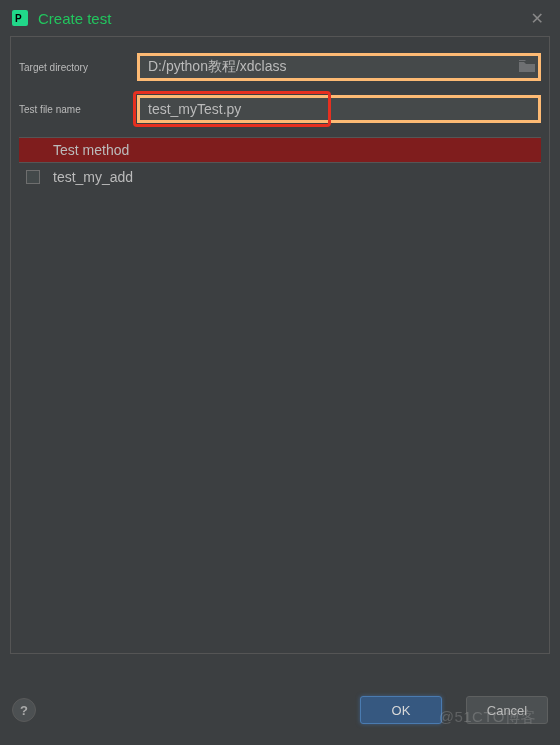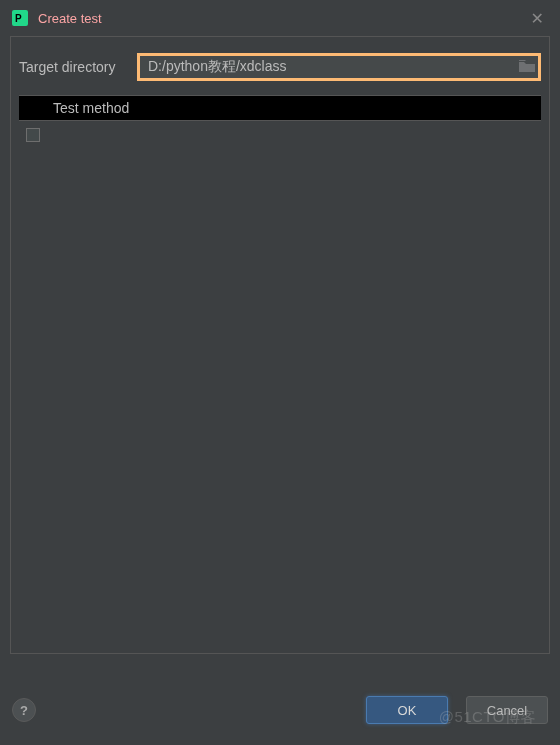--- a/index.html
+++ b/index.html
@@ -27,22 +27,22 @@
     .titlebar .app-icon {
       width: 16px;
       height: 16px;
       margin-right: 10px;
       display: flex;
       align-items: center;
       justify-content: center;
     }
     .title-text {
       flex: 1;
-      color: #fca5a5;
-      font-size: 13px;
+      color: #22c55e;
+      font-size: 15px;
     }
     .close-x {
       font-size: 16px;
       color: #888;
       cursor: pointer;
       padding: 0 4px;
     }
     .content-frame {
       margin: 0 10px;
       border: 1px solid #555;
@@ -51,21 +51,21 @@
       background: #3c3f41;
     }
     .form-row {
       display: flex;
       align-items: center;
       margin-bottom: 14px;
     }
     .form-label {
       width: 118px;
       color: #bbbbbb;
-      font-size: 14px;
+      font-size: 10px;
     }
     .field-wrap {
       flex: 1;
       position: relative;
     }
     .text-input {
       width: 100%;
       height: 28px;
       background: #45494a;
       border: 3px solid #fdba74;
@@ -91,21 +91,21 @@
       height: 36px;
       border: 3px solid #e63020;
       border-radius: 4px;
       pointer-events: none;
     }
     .methods-table {
       margin-top: 8px;
     }
     .table-header-row {
       display: flex;
-      background: #000000;
+      background: #7f1d1d;
       height: 26px;
       align-items: center;
       border-top: 1px solid #555;
       border-bottom: 1px solid #555;
     }
     .col-checkbox {
       width: 28px;
       display: flex;
       align-items: center;
       justify-content: center;
@@ -157,21 +157,21 @@
       flex: 1;
     }
     .btn {
       height: 28px;
       min-width: 82px;
       border: 1px solid #5e6060;
       background: #4c5052;
       color: #bbbbbb;
       font-size: 13px;
       cursor: pointer;
-      margin-left: 18px;
+      margin-left: 24px;
       border-radius: 3px;
     }
     .btn-primary {
       background: #365880;
       border: 1px solid #4a7bb0;
       color: #d8d8d8;
       box-shadow: 0 0 4px rgba(70,130,200,0.5);
     }
     .watermark {
       position: absolute;
@@ -204,31 +204,39 @@
     <div class="field-wrap">
       <input type="text" class="text-input" value="D:/python教程/xdclass" style="">
       <span class="browse-icon">
         <svg width="16" height="12" viewBox="0 0 16 12">
           <path d="M0 2 L5 2 L7 4 L16 4 L16 12 L0 12 Z M0 0 L6 0 L7 1 L0 1 Z" fill="#6e7072"></path>
         </svg>
       </span>
     </div>
   </div>
 
+  <div class="form-row">
+    <div class="form-label">Test file name</div>
+    <div class="field-wrap">
+      <input type="text" class="text-input" value="test_myTest.py" style="">
+      <div class="highlight-box"></div>
+    </div>
+  </div>
 
 
   <div class="methods-table">
     <div class="table-header-row">
       <div class="col-checkbox"></div>
       <div class="col-name">Test method</div>
     </div>
     <div class="table-body-row">
       <div class="col-checkbox">
         <div class="checkbox-box"></div>
       </div>
+      <div class="col-name">test_my_add</div>
     </div>
   </div>
 
 </div>
 
 <div class="bottom-bar">
   <div class="help-btn">?</div>
   <div class="spacer"></div>
   <button class="btn btn-primary">OK</button>
   <button class="btn">Cancel</button>

